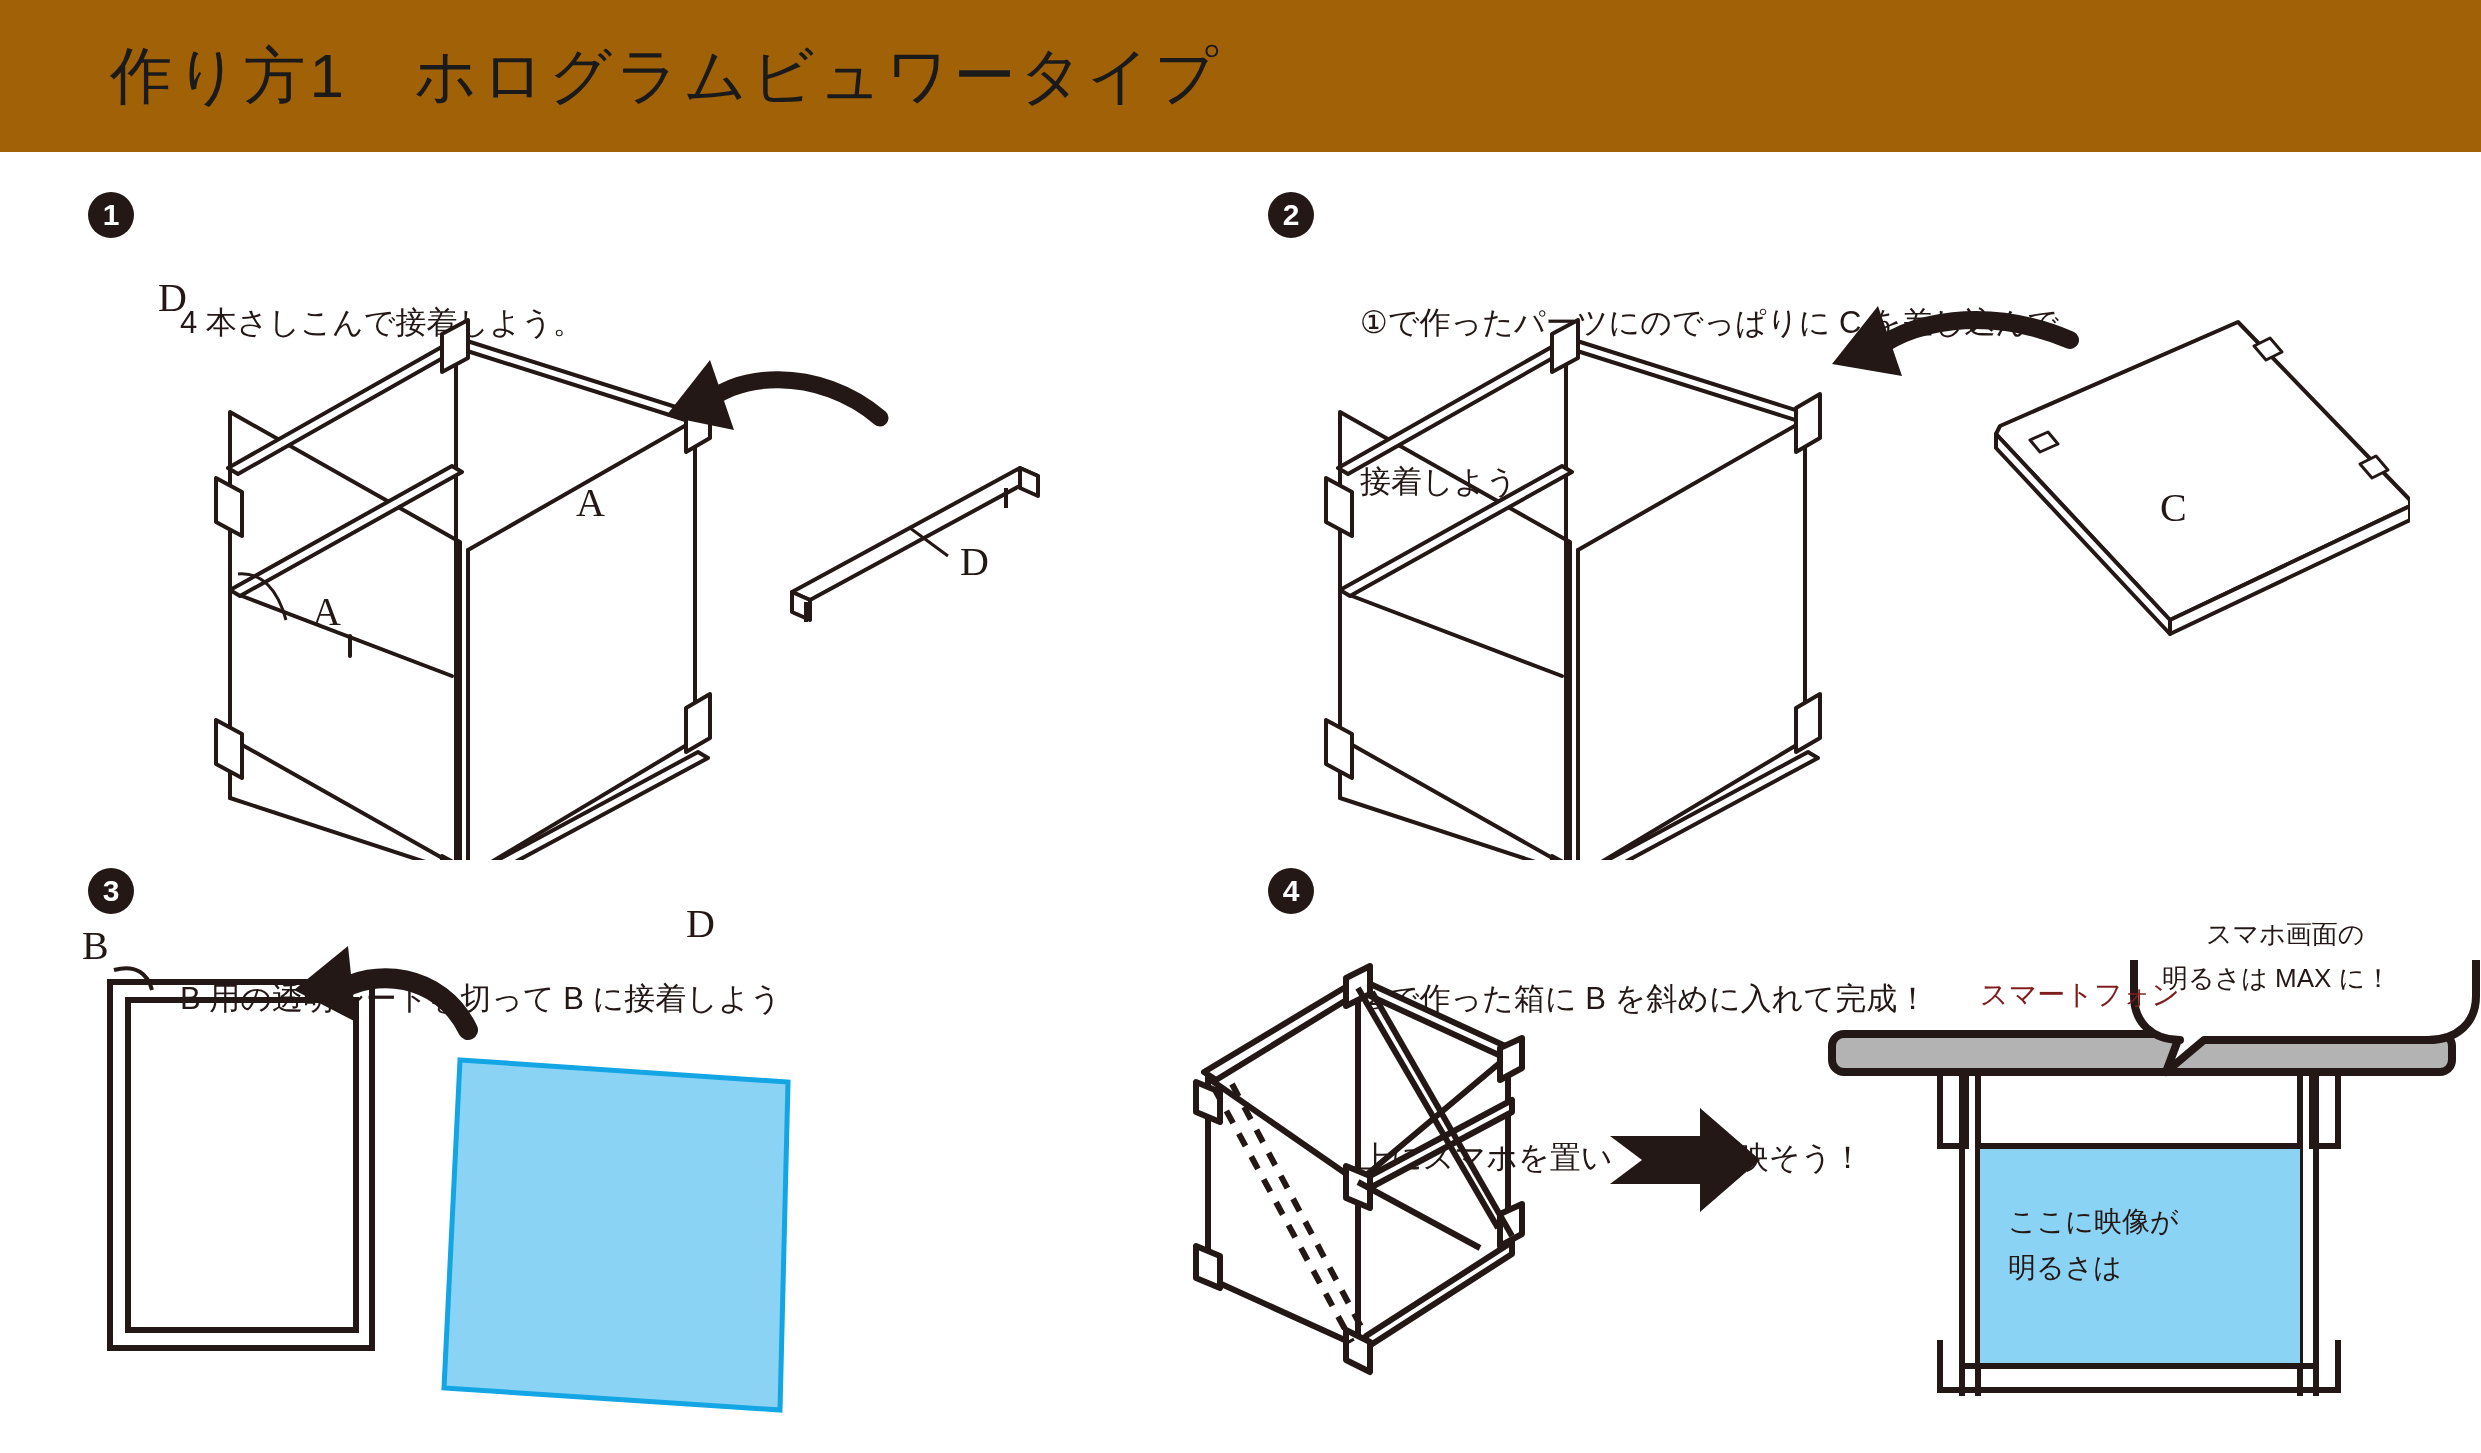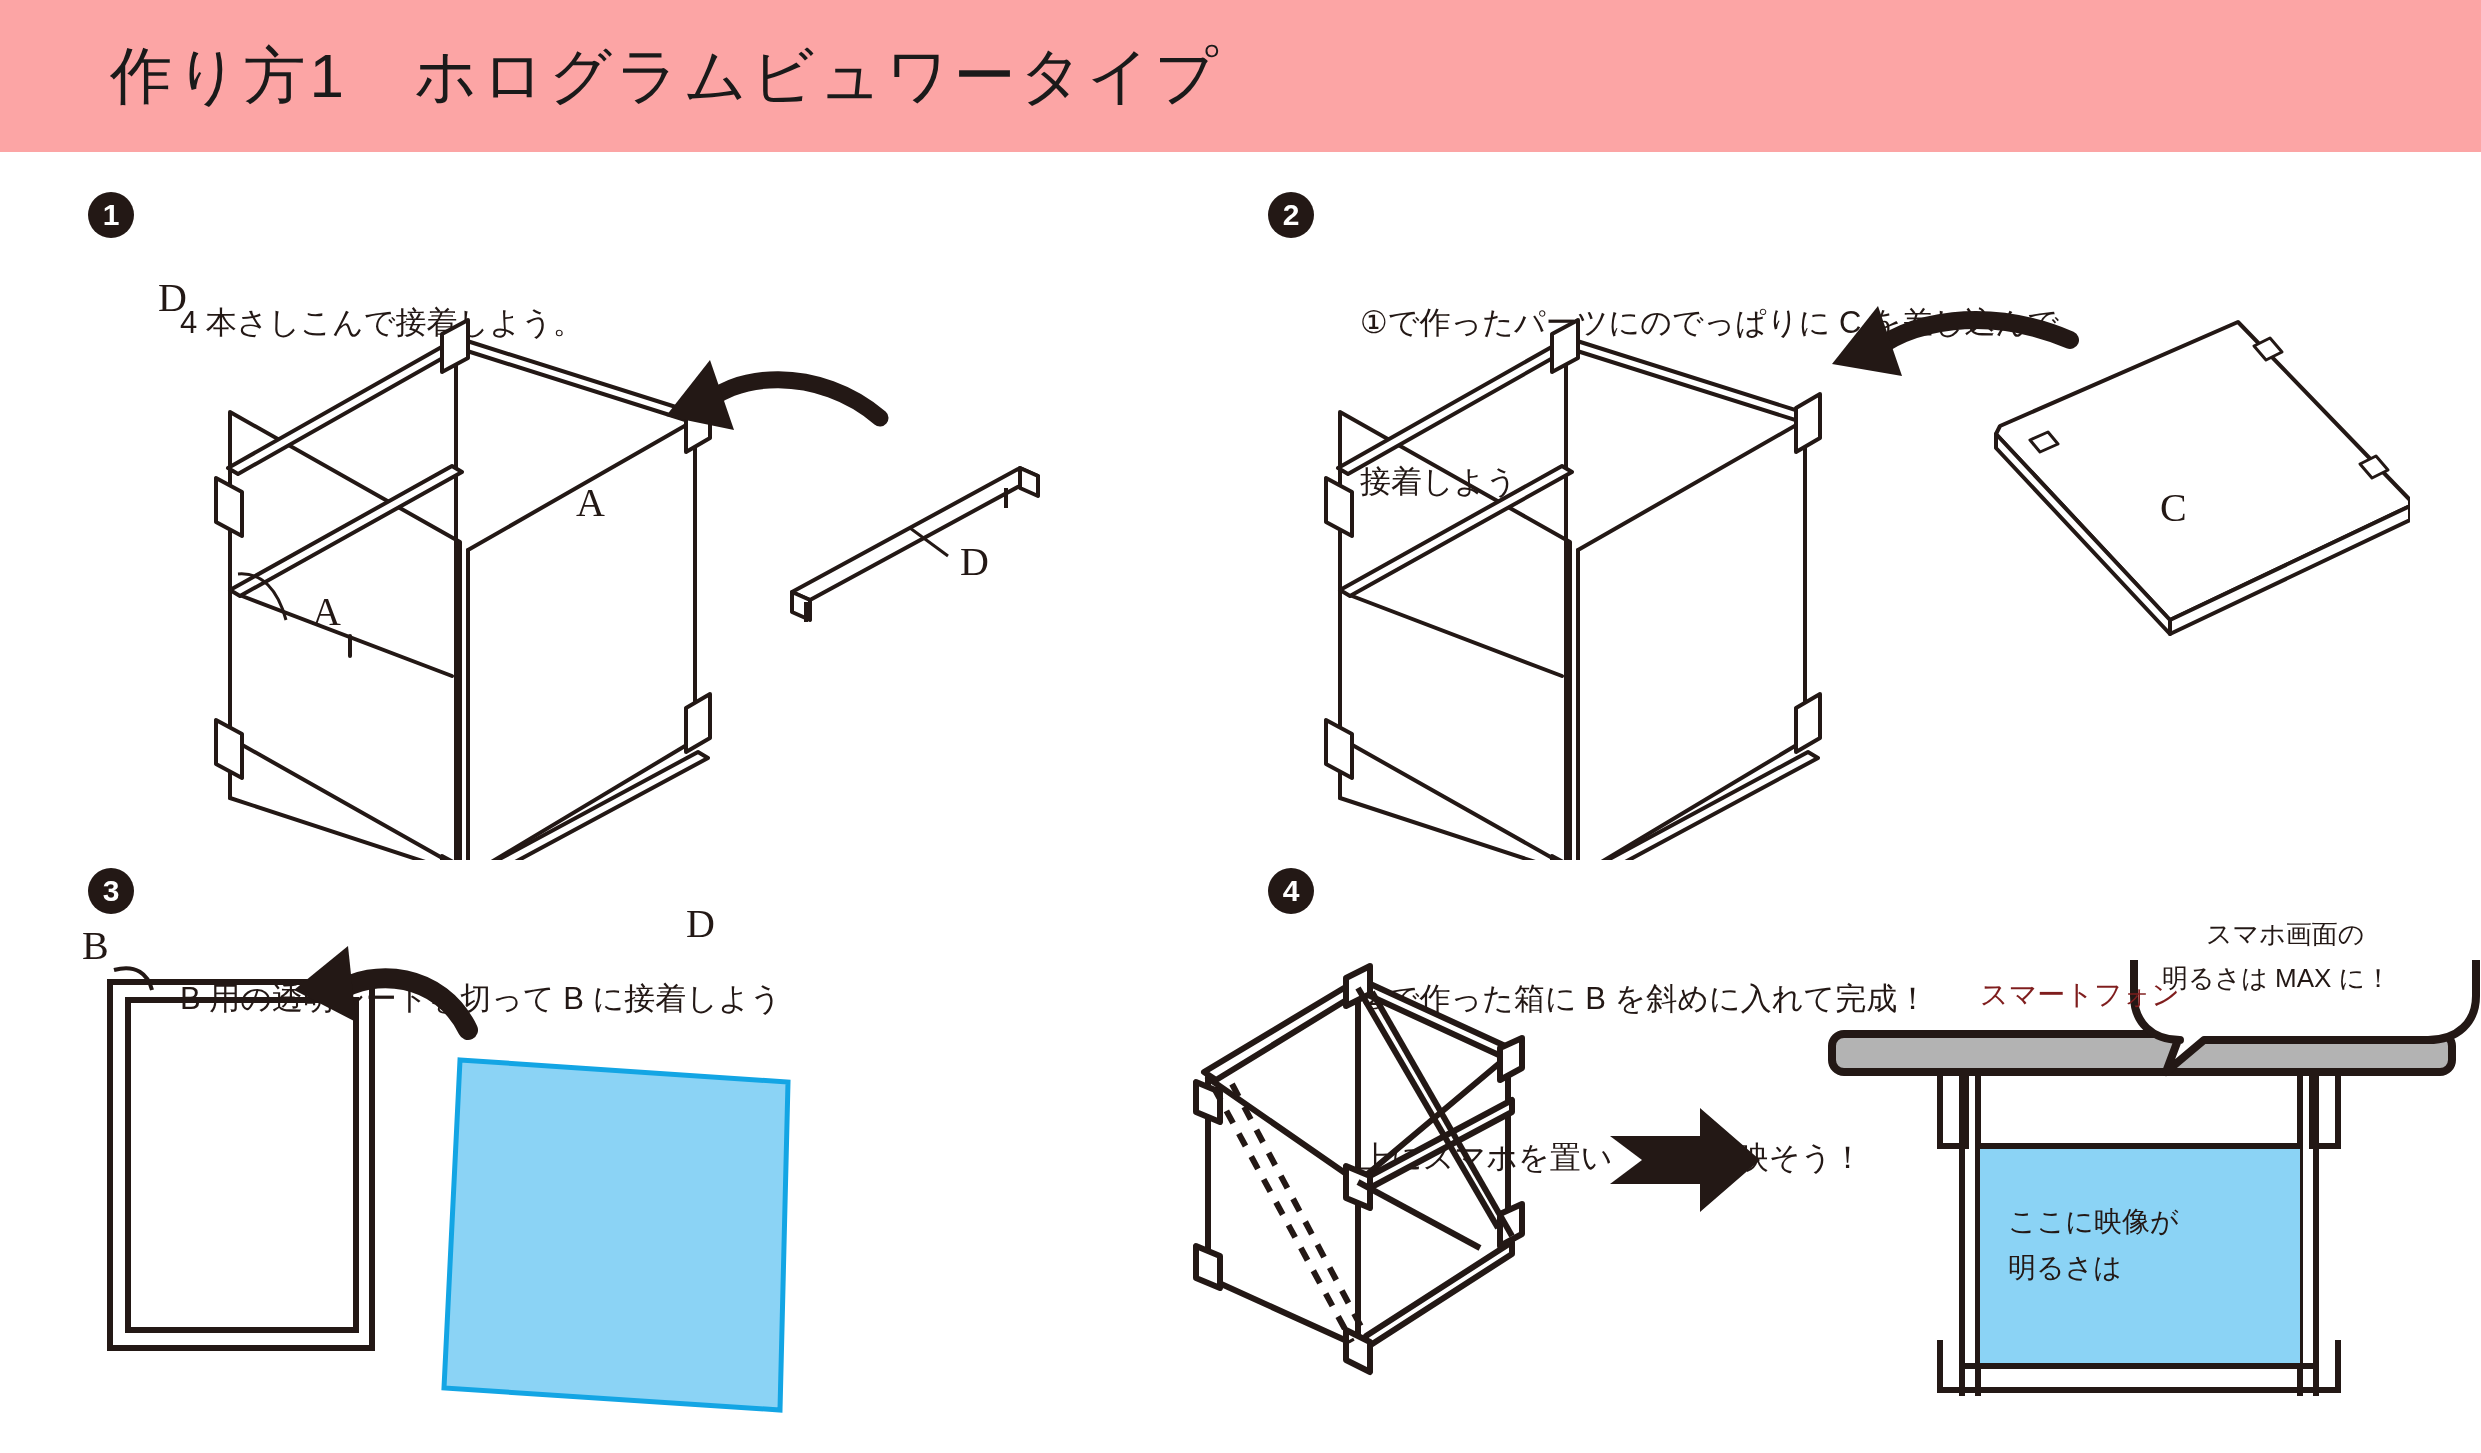--- a/index.html
+++ b/index.html
@@ -16,21 +16,21 @@
     color: #231815;
     overflow: hidden;
   }
 
   
   #title-banner {
     position: absolute;
     left: 0; top: 0;
     width: 2481px;
     height: 152px;
-    background: #fca5a5;
+    background: #a16207;
   }
   #title-text {
     position: absolute;
     left: 110px;
     top: 26px;
     font-size: 62px;
     line-height: 100px;
     letter-spacing: 4px;
     color: #1a1a1a;
     white-space: pre;

